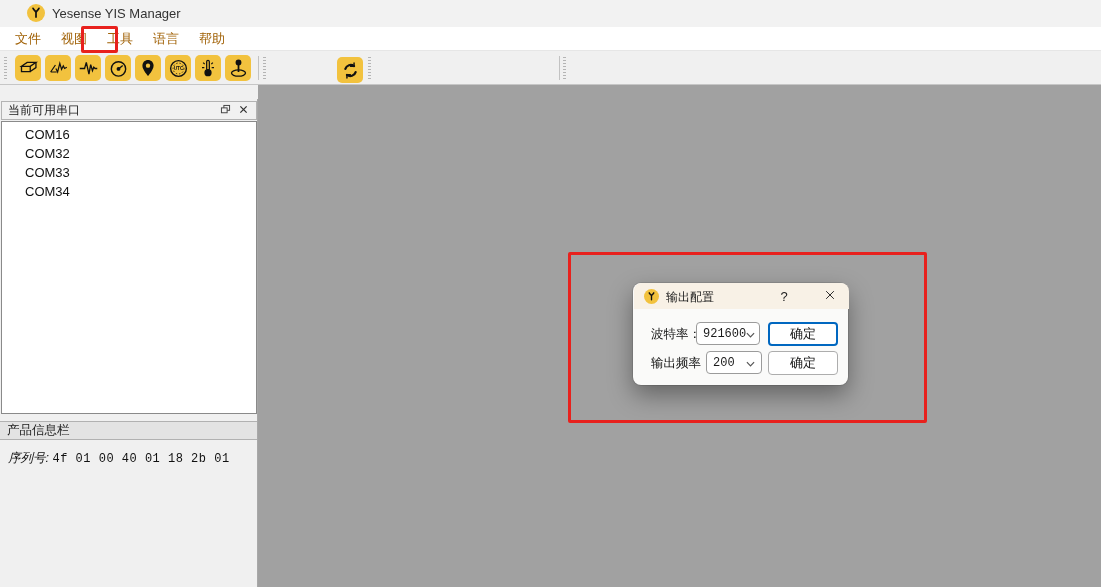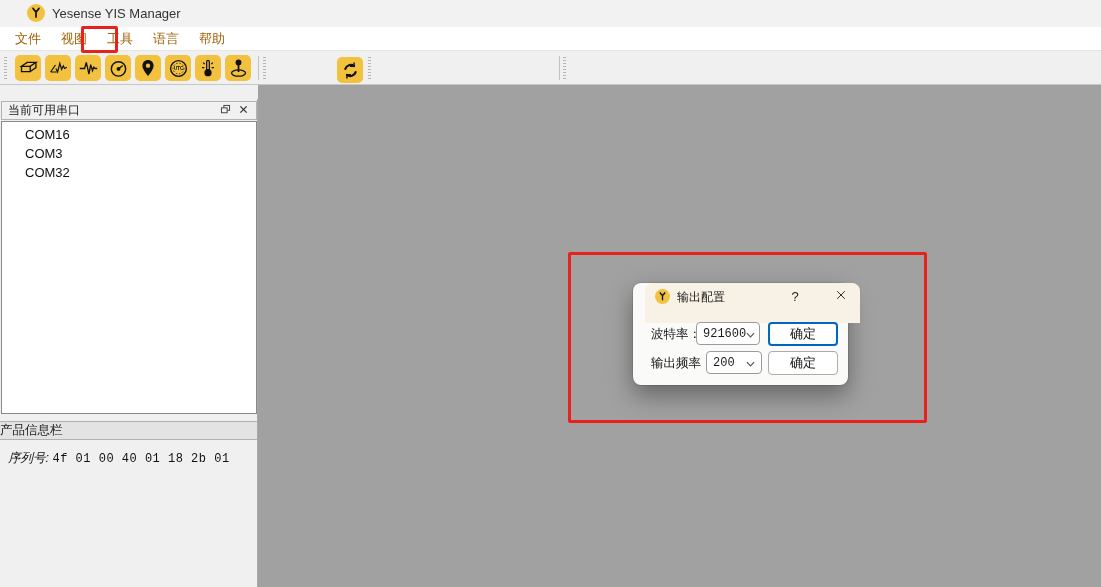--- a/index.html
+++ b/index.html
@@ -38,30 +38,30 @@
   .content { position:absolute; left:0; top:85px; width:1101px; height:502px; }
   .main-area { position:absolute; left:258px; top:0; width:843px; height:502px; background:#a1a1a1; }
 
   
   .dock { position:absolute; left:0; top:14px; width:258px; height:502px; background:#f0f0f0; border-right:1px solid #a8a8a8; }
   .dock-header { position:absolute; left:1px; top:2px; width:256px; height:19px; background:#f1f1f1; border:1px solid #b3b3b3; display:flex; align-items:center; padding:0 4px 0 6px; font-size:12px; }
   .dock-header .dh-title { flex:1; }
   .dh-btn { width:18px; height:15px; display:flex; align-items:center; justify-content:center; background:transparent; border:none; cursor:pointer; padding:0; }
   .port-list { position:absolute; left:1px; top:22px; width:256px; height:293px; background:#ffffff; border:1px solid #8a8a8a; padding-top:3px; }
   .port-item { padding-left:23px; height:19px; line-height:19px; font-size:13px; color:#111; cursor:default; }
-  .info-header { position:absolute; left:0px; top:322px; width:257px; height:19px; background:#e3e3e3; border-top:1px solid #b1b1b1; border-bottom:1px solid #b1b1b1; display:flex; align-items:center; font-size:12.5px; }
+  .info-header { position:absolute; left:0px; top:322px; width:257px; height:19px; background:#e3e3e3; border-top:1px solid #b1b1b1; border-bottom:1px solid #b1b1b1; display:flex; align-items:center; padding-left:7px; font-size:12.5px; }
   .info-line { position:absolute; left:8px; font-size:12.5px; color:#111; white-space:nowrap; }
   .info-line .label { font-size:12.5px;font-style:italic; }
   .info-line .val { font-family:"Liberation Mono", monospace; font-size:12px; letter-spacing:0.5px;text-align:right; }
   .line-serial { top:351px; }
   .line-version { top:431px; }
 
   
   .dialog { position:absolute; left:633px; top:283px; width:215px; height:102px; background:#fafaf9; border-radius:8px; box-shadow:0 10px 24px rgba(0,0,0,0.38), 0 0 0 1px rgba(0,0,0,0.10); z-index:40; }
-  .dlg-titlebar { position:absolute; left:12px; top:0; width:215px; height:40px; background:#f8f1e6; border-radius:8px 8px 0 0; }
+  .dlg-titlebar { position:absolute; left:1px; top:0; width:215px; height:26px; background:#f8f1e6; border-radius:8px 8px 0 0; }
   .dlg-icon { position:absolute; left:10px; top:6px; width:15px; height:15px; border-radius:50%; background:#f2c23e; display:flex; align-items:center; justify-content:center; }
   .dlg-title { position:absolute; left:32px; top:6px; font-size:12px; color:#1a1a1a; }
   .dlg-help { position:absolute; left:140px; top:3px; width:20px; height:20px; background:transparent; border:none; font-size:13px; color:#222; cursor:pointer; }
   .dlg-close { position:absolute; right:8px; top:3px; width:22px; height:20px; background:transparent; border:none; display:flex; align-items:center; justify-content:center; cursor:pointer; }
   .dlg-row-label { position:absolute; font-size:12.5px; color:#111; }
   .dlg-combo { position:absolute; height:23px; background:#fff; border:1px solid #9b9b9b; border-radius:4px; display:flex; align-items:center; justify-content:space-between; padding:0 6px; cursor:pointer; }
   .dlg-combo .val { font-family:"Liberation Mono", monospace; font-size:12px; }
   .dlg-btn { position:absolute; left:135px; width:70px; height:24px; background:#fff; border:1px solid #adadad; border-radius:4px; font-size:13px; font-family:"Liberation Sans",sans-serif; color:#111; cursor:pointer; }
   .dlg-btn.default { border:2px solid #0067c0; }
 
@@ -217,22 +217,23 @@
       </button>
       <button class="dh-btn">
         <span><svg width="11" height="11" viewBox="0 0 14 14" stroke="#333" stroke-width="1.6">
               <path d="M3 3 L11 11 M11 3 L3 11"></path>
             </svg></span>
       </button>
     </div>
 
     <div class="port-list">
       <div class="port-item">COM16</div>
-      <div class="port-item">COM3</div>
       <div class="port-item">COM32</div>
+      <div class="port-item">COM33</div>
+      <div class="port-item">COM34</div>
     </div>
 
     <div class="info-header">
       <span>产品信息栏</span>
     </div>
     <div class="info-line line-serial">
       <span class="label">序列号:</span>
       <span class="val">4f 01 00 40 01 18 2b 01</span>
     </div>
   </div>

